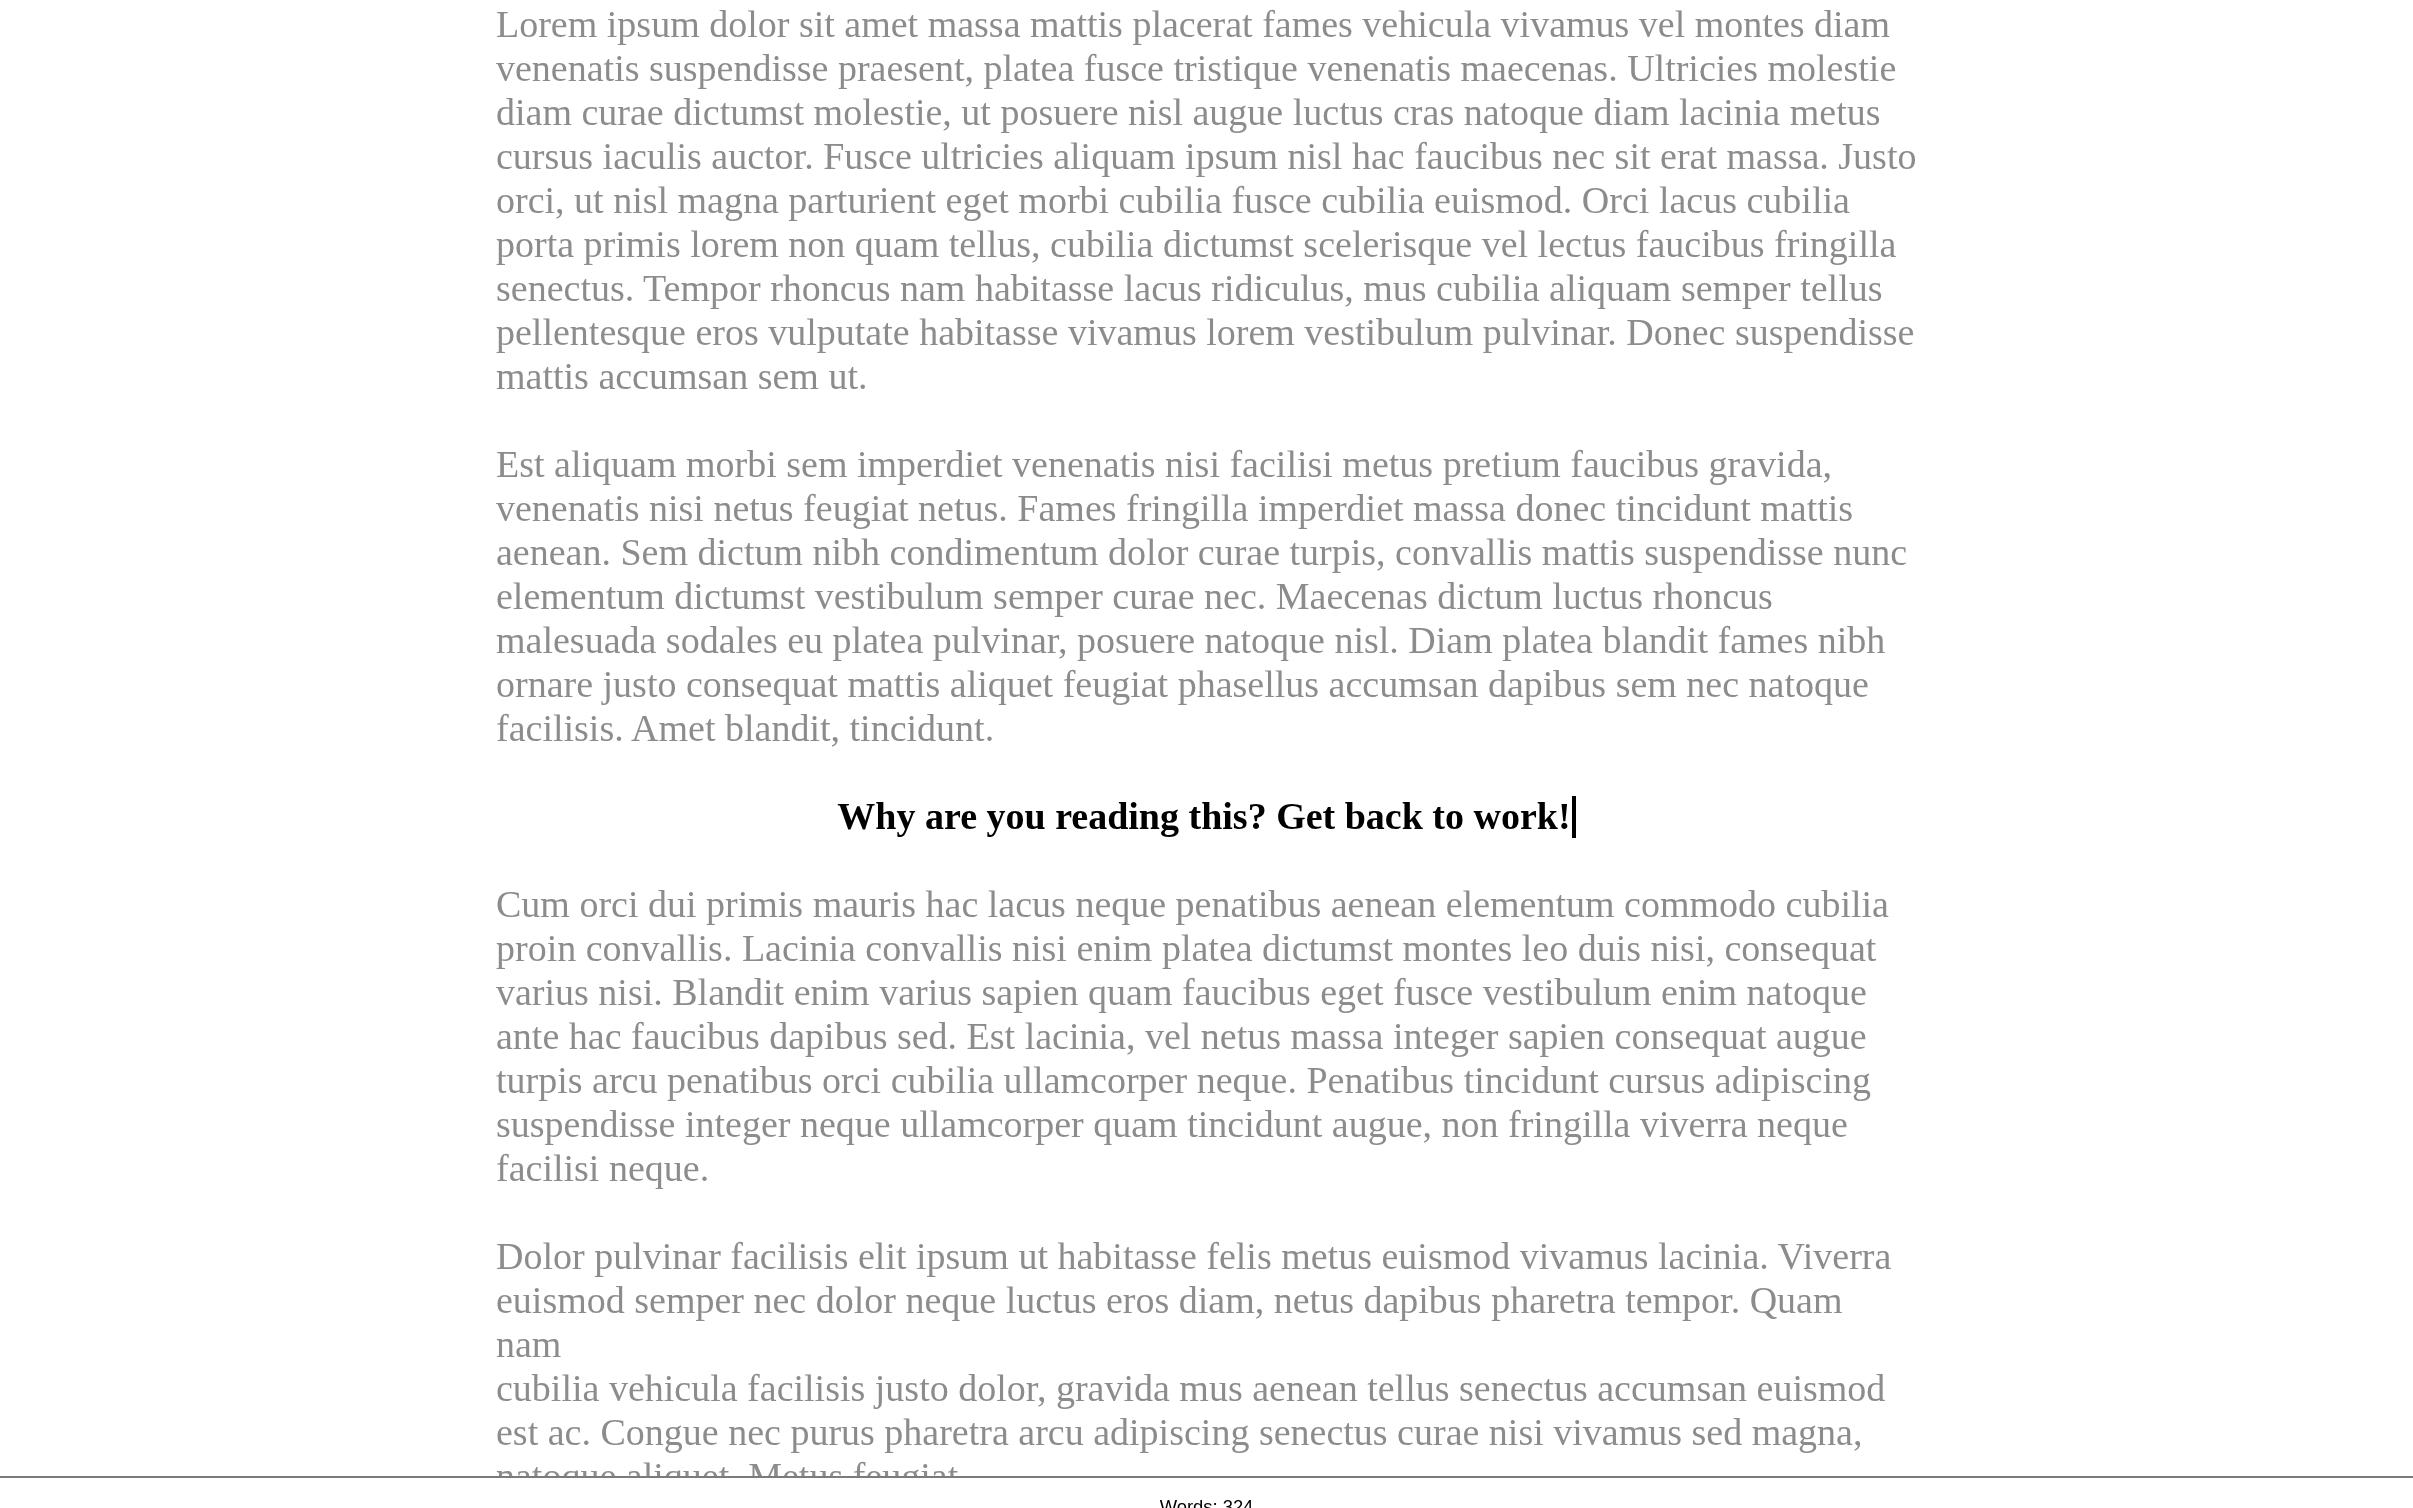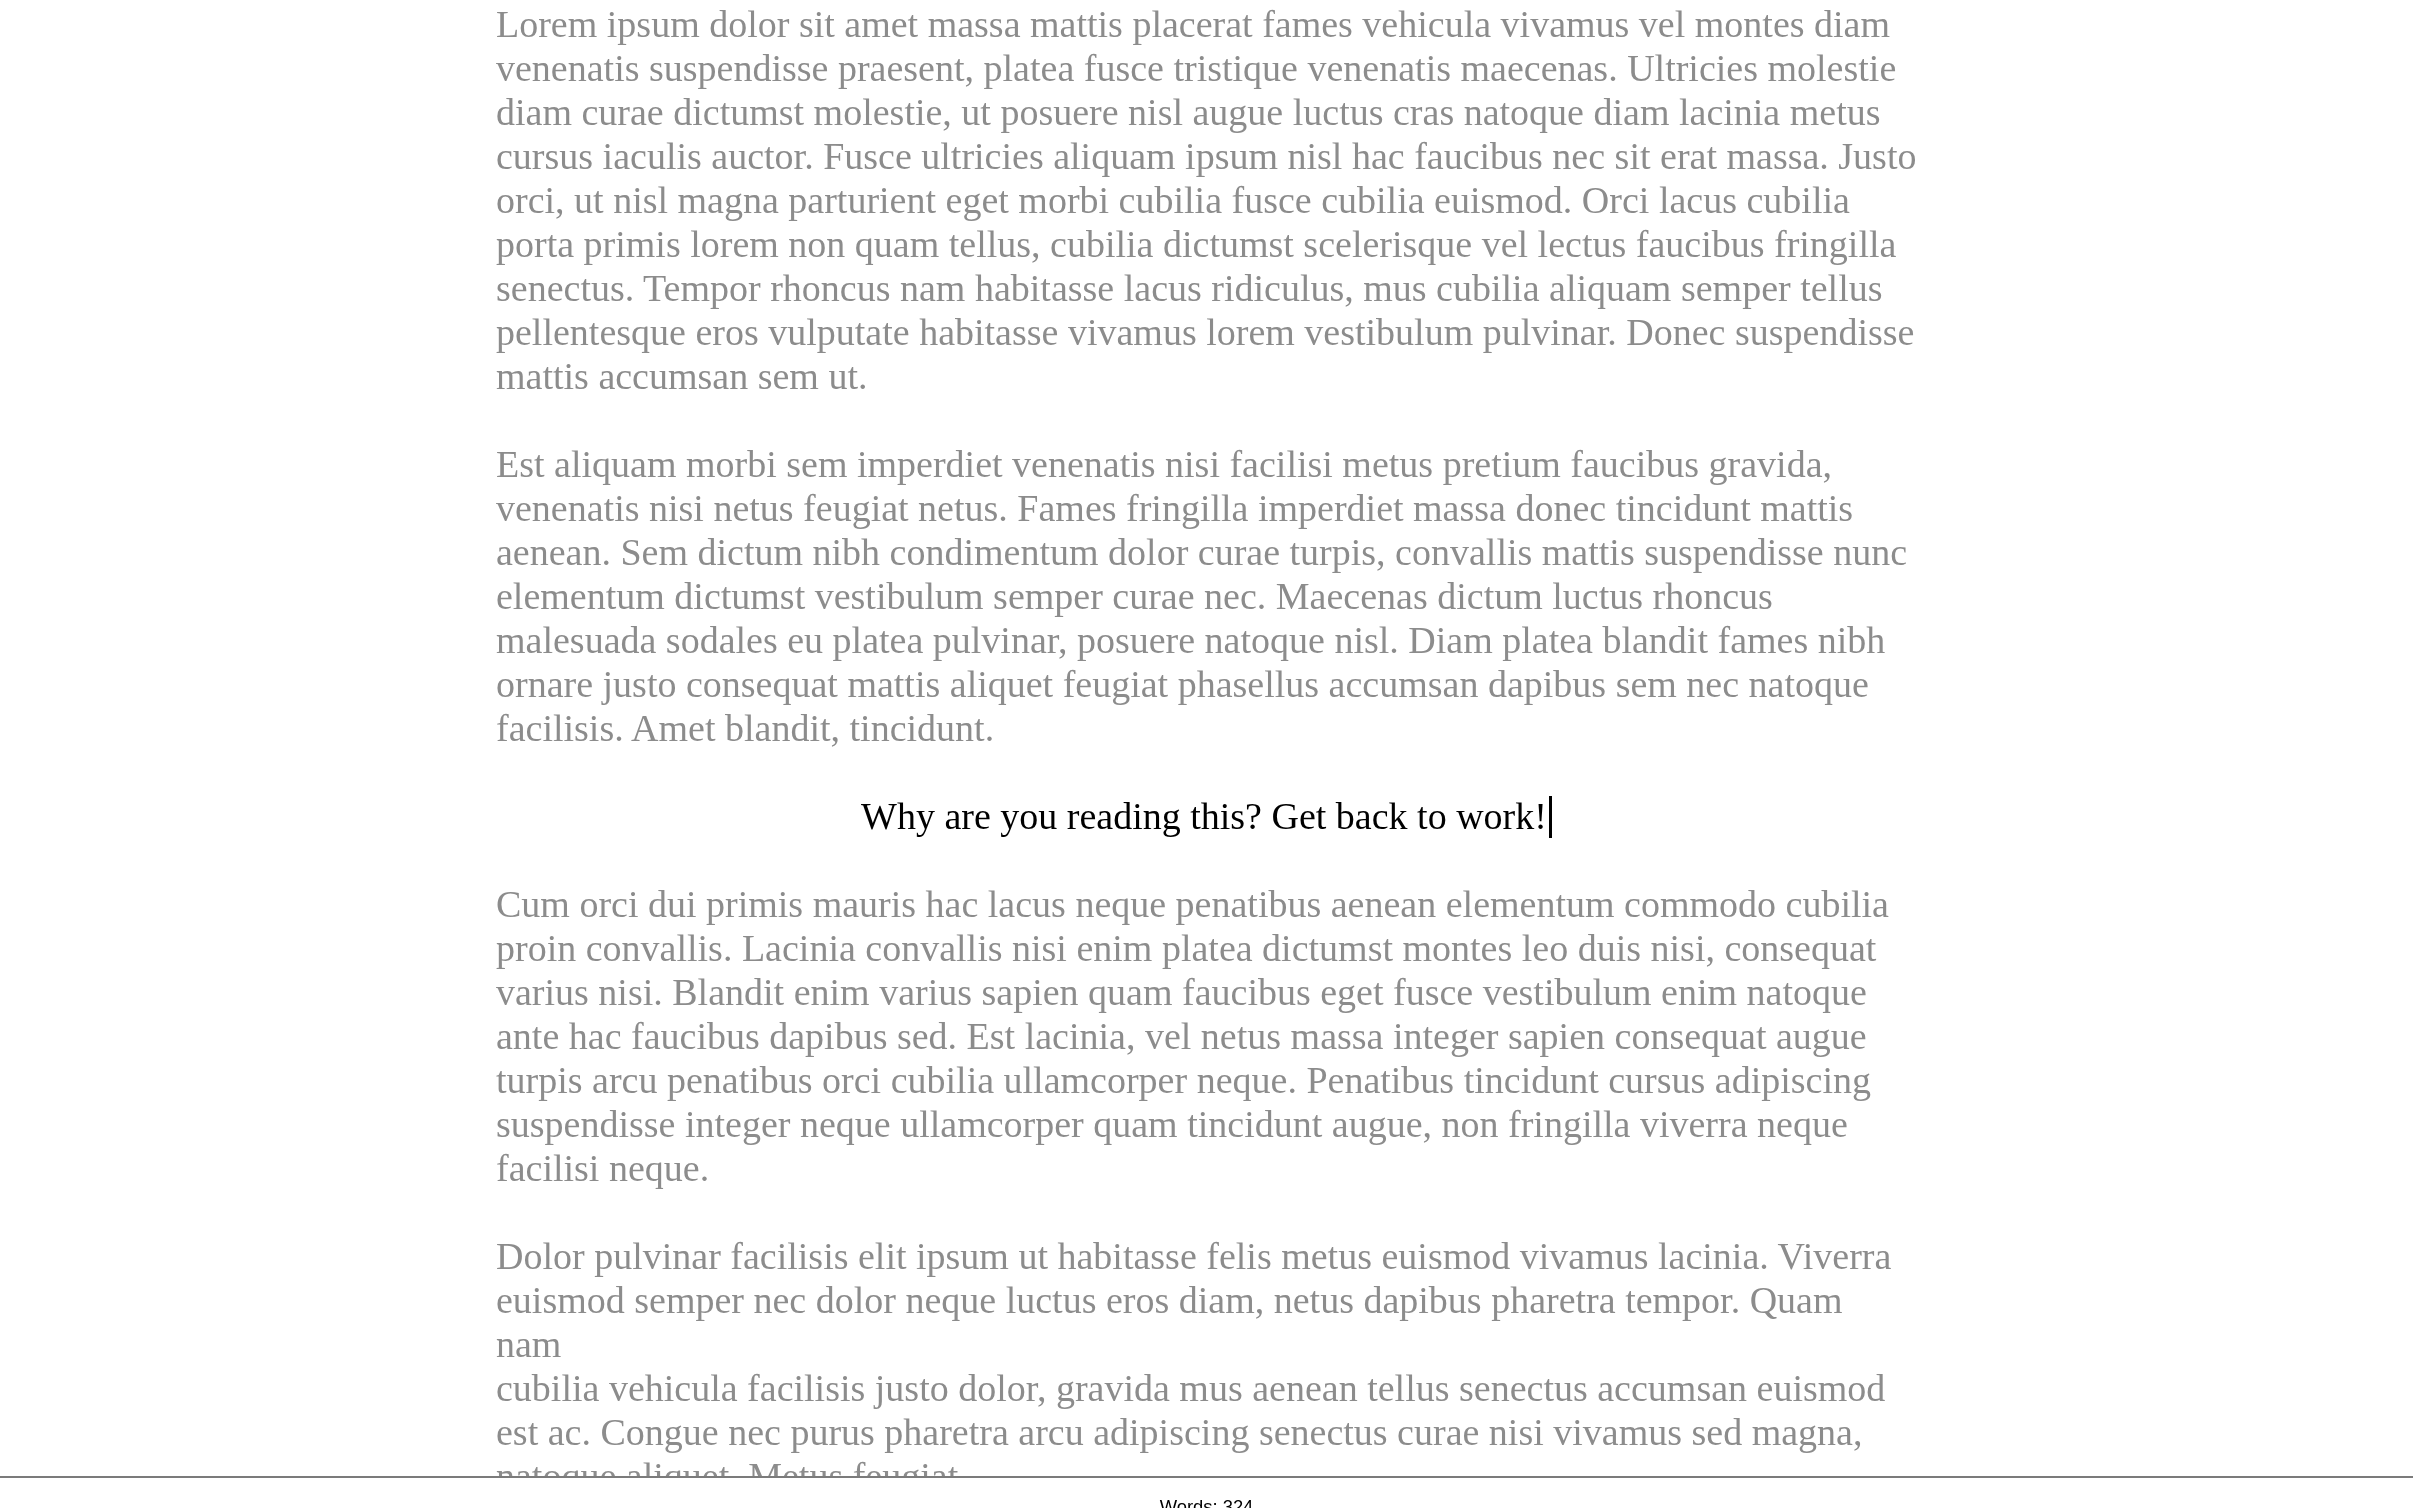--- a/index.html
+++ b/index.html
@@ -36,20 +36,21 @@
     color: #8c8c8c;
     white-space: pre-line;        
     margin-bottom: 44px;          
     text-align: left;
     font-weight: 400;
   }
   .para:last-child { margin-bottom: 0; margin-top: 33px; }
   .para.focus {
     color: #000000;
     text-align: center;
+    font-weight: bold;
   }
   .caret {
     display: inline-block;
     width: 3.4px;
     height: 42px;
     background: #000000;
     vertical-align: -9.2px;
     margin-left: 1.7px;
   }
   .status-bar {

